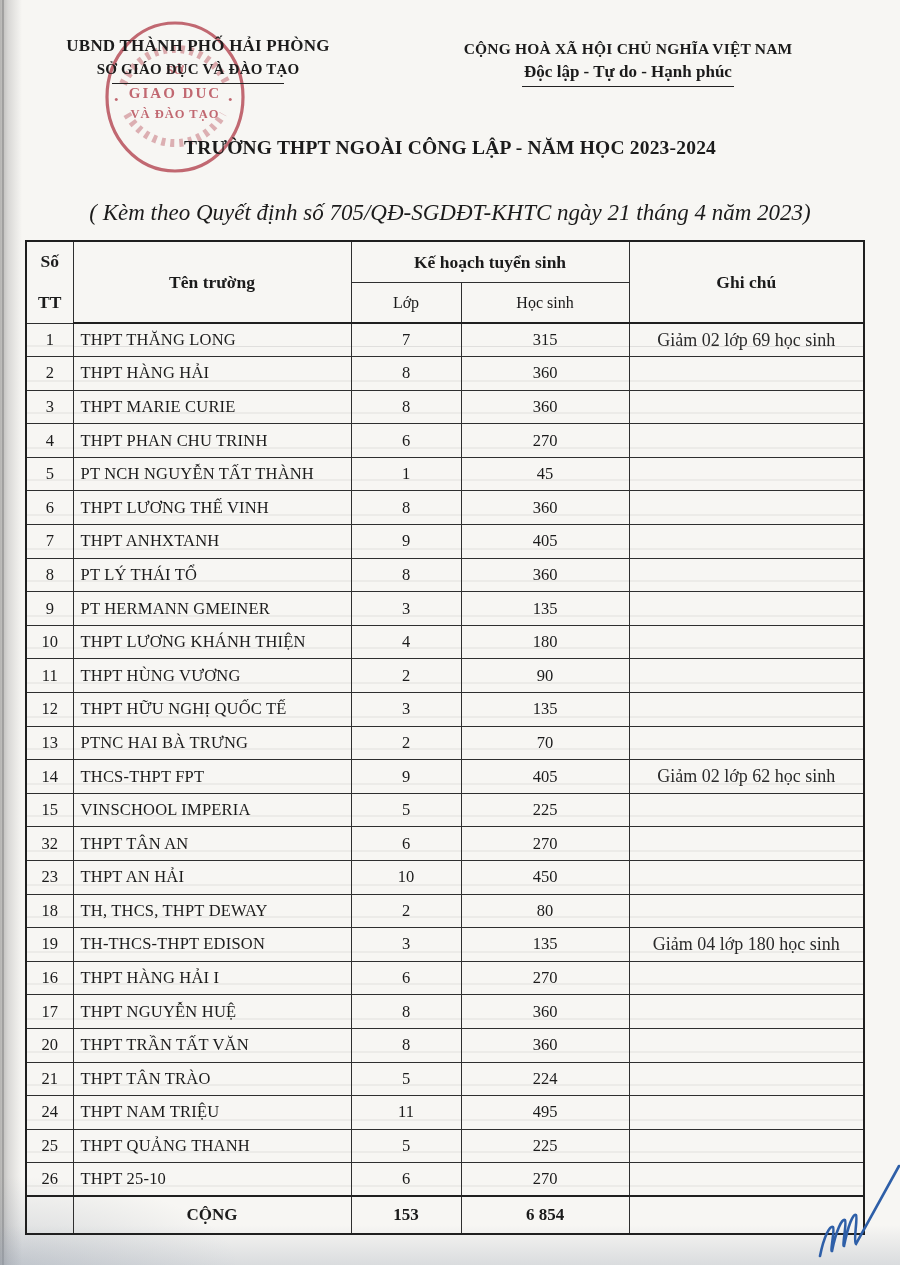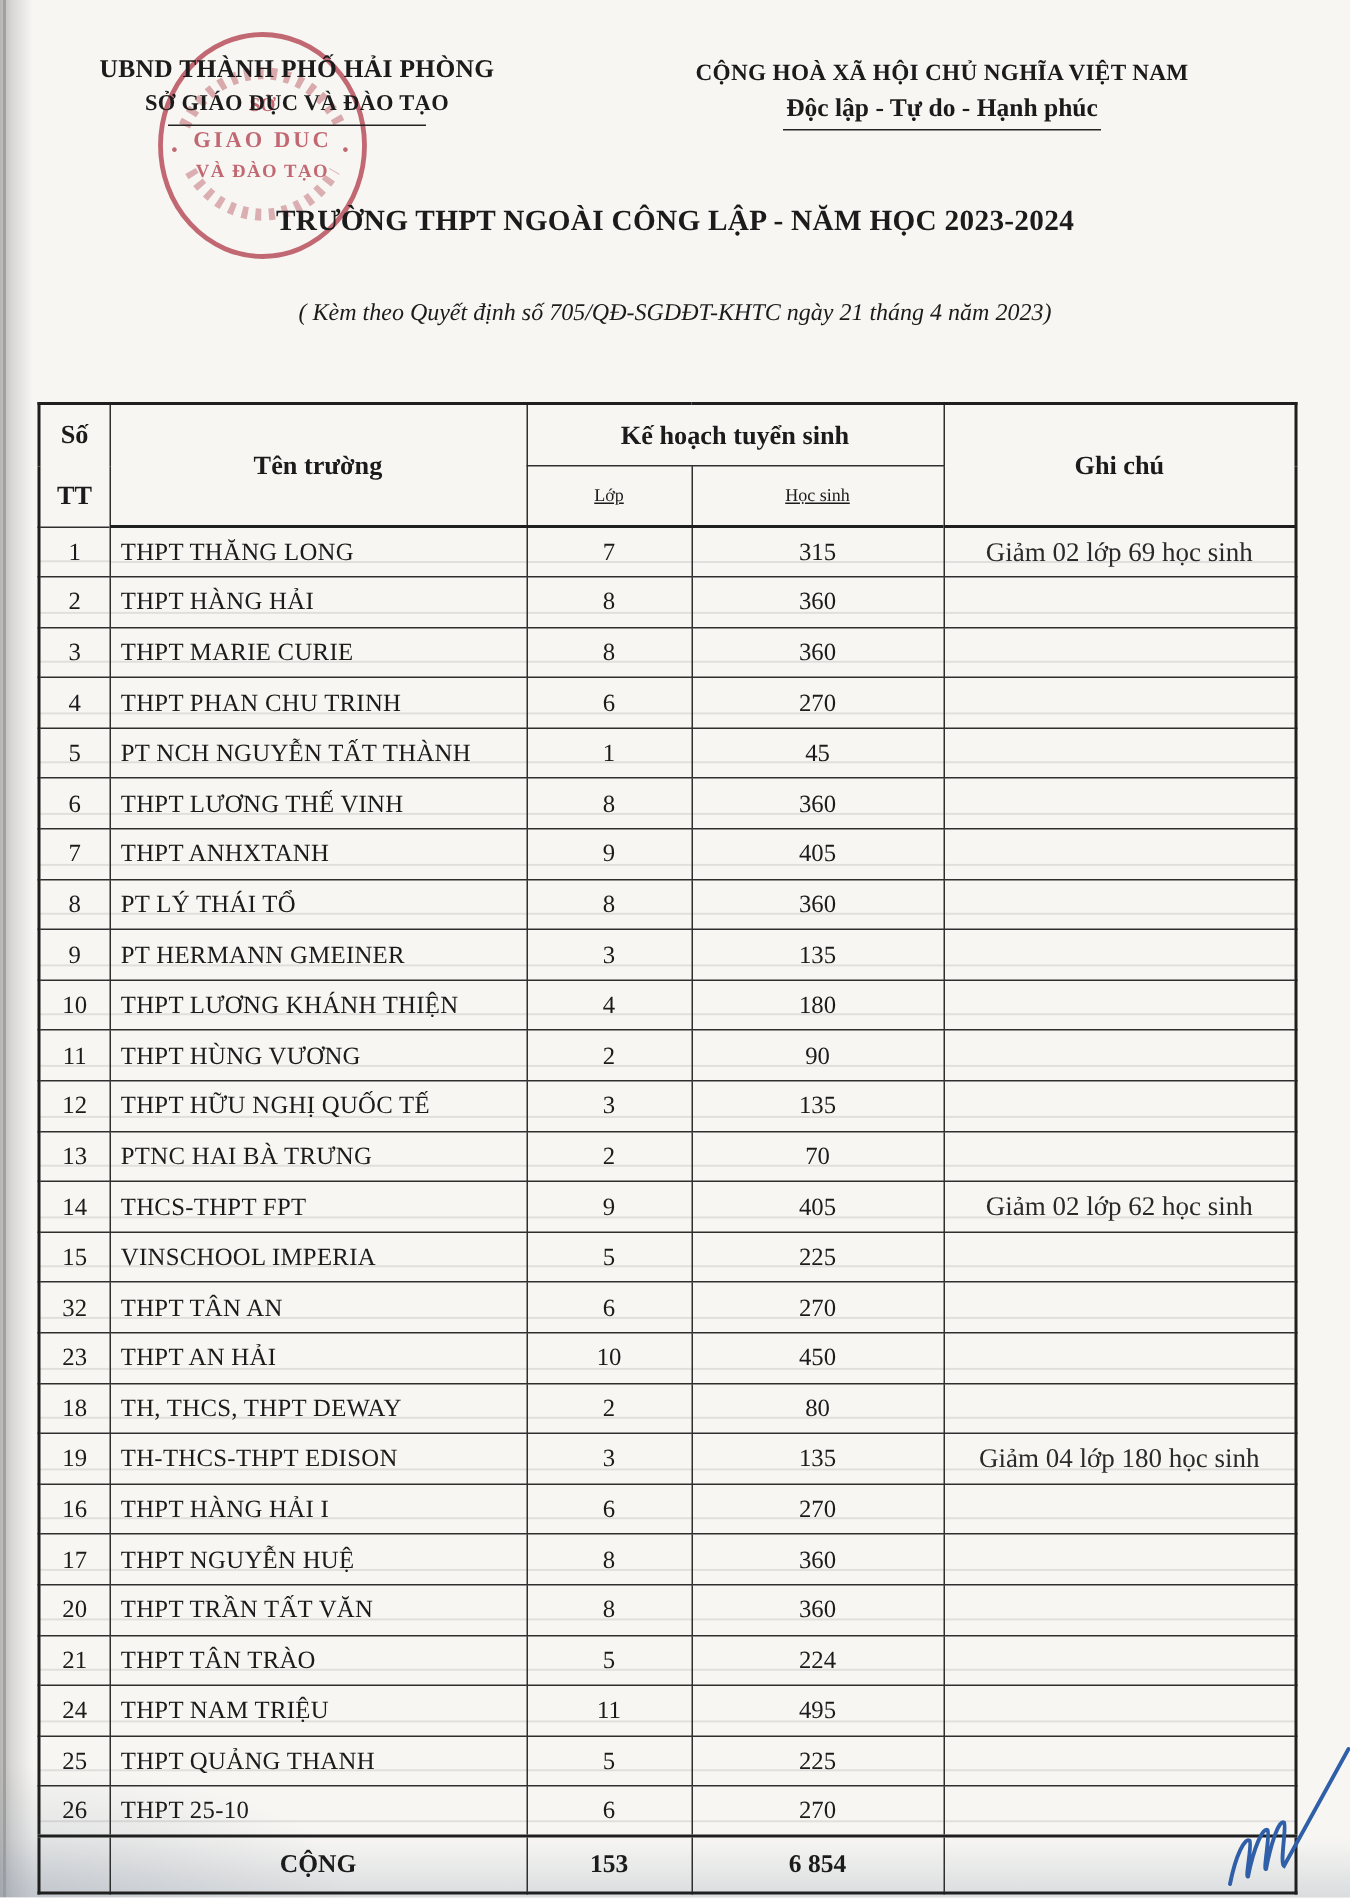--- a/index.html
+++ b/index.html
@@ -25,28 +25,28 @@
   .hdr-right { position:absolute; top:40px; left:396px; width:464px; text-align:center; font-weight:bold; }
   .hdr-right .l1 { font-size:15.5px; letter-spacing:.2px; }
   .hdr-right .l2 { font-size:17px; margin-top:4px; }
   .hdr-right .rule { width:212px; border-bottom:1.8px solid #222; margin:4px auto 0; }
 
   .stamp { position:absolute; left:101px; top:18px; }
 
   .doc-title { position:absolute; top:133px; left:0; width:100%; text-align:center;
     font-weight:bold; font-size:19.5px; line-height:29px; letter-spacing:.2px; }
   .doc-subtitle { position:absolute; top:200px; left:0; width:100%; text-align:center;
-    font-style:italic; font-size:16px; }
+    font-style:italic; font-size:23px; }
 
   table.quota { position:absolute; left:25px; top:240px; width:838px;
     border-collapse:collapse; table-layout:fixed; }
   .quota th, .quota td { border:1.5px solid #2f2f2f; padding:0; vertical-align:middle; text-align:center; }
-  .quota { border:2.2px solid #1f1f1f;margin-top:28px; }
+  .quota { border:2.2px solid #1f1f1f; }
   .quota thead .group-row th { height:40px; font-size:17.5px; font-weight:bold; }
-  .quota thead .sub-row th { height:39px; font-size:12px; font-weight:normal;text-decoration:underline; }
+  .quota thead .sub-row th { height:39px; font-size:16px; font-weight:normal; }
   .quota thead .thick-bottom { border-bottom:2.2px solid #1f1f1f; }
   th.stt-head { font-weight:normal; font-size:17px; }
   .stt-stack { display:flex; flex-direction:column; justify-content:space-between; height:62px; padding:6px 0; }
   .quota td { font-size:16.5px; }
   .quota tr.data-row { height:33.6px; }
   .quota tr.data-row td {
     background-image:linear-gradient(to bottom, transparent calc(72% - 1px),
       rgba(70,70,70,.13) calc(72% - 1px), rgba(70,70,70,.13) 72%, transparent 72%);
   }
   .quota td.school { text-align:left; padding-left:7px; letter-spacing:.2px; white-space:nowrap; overflow:hidden; }

